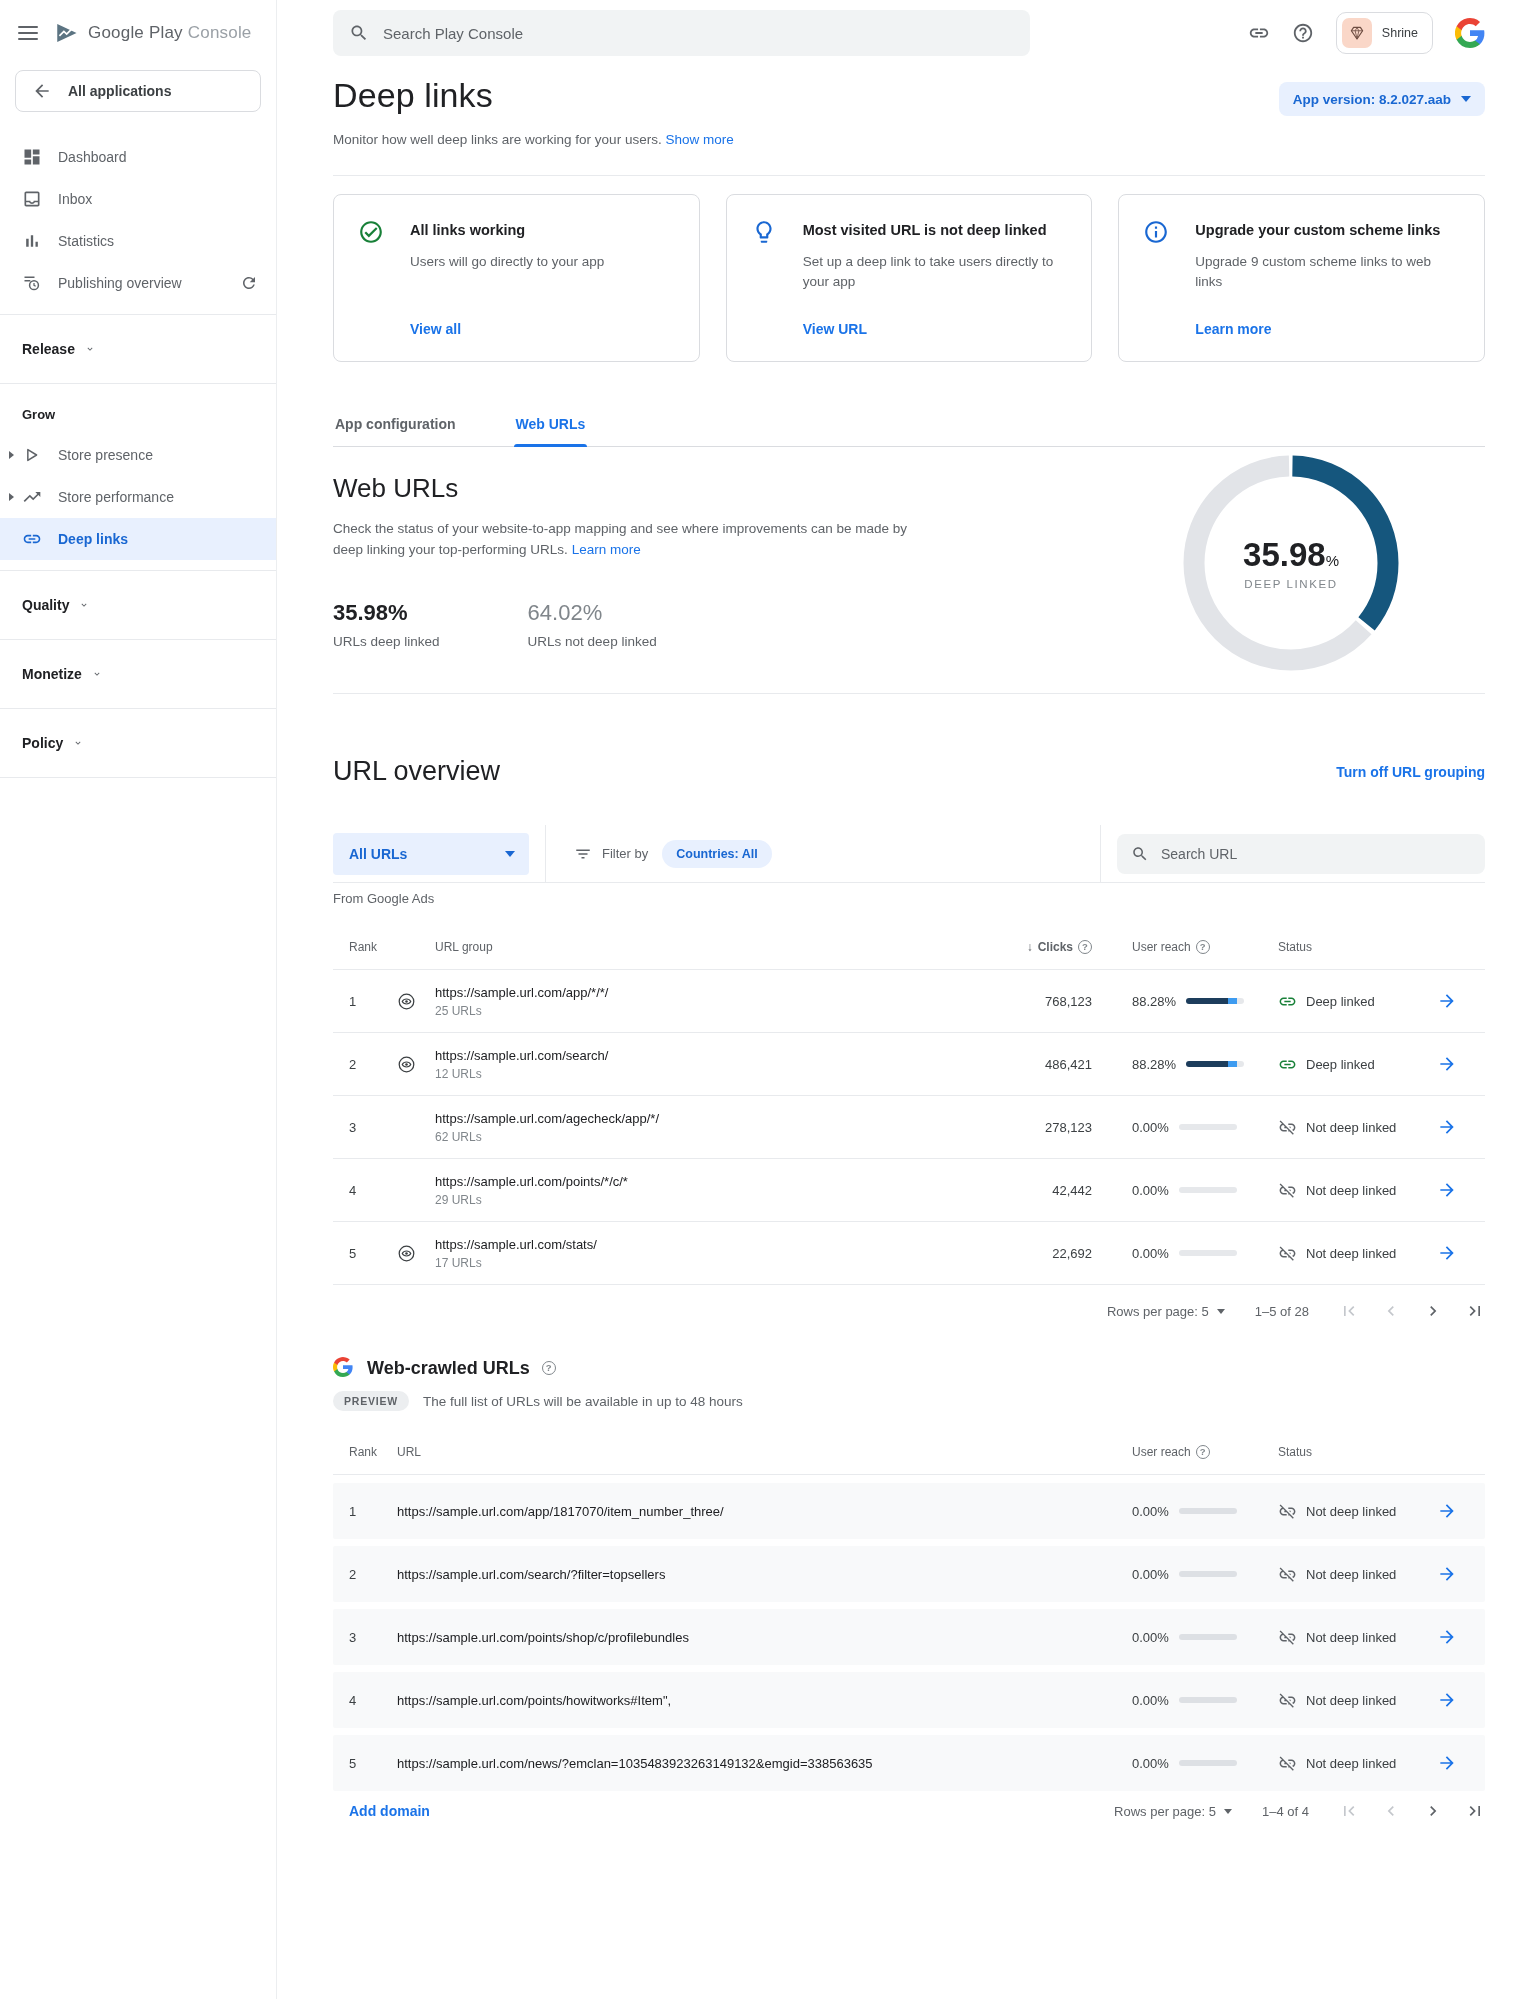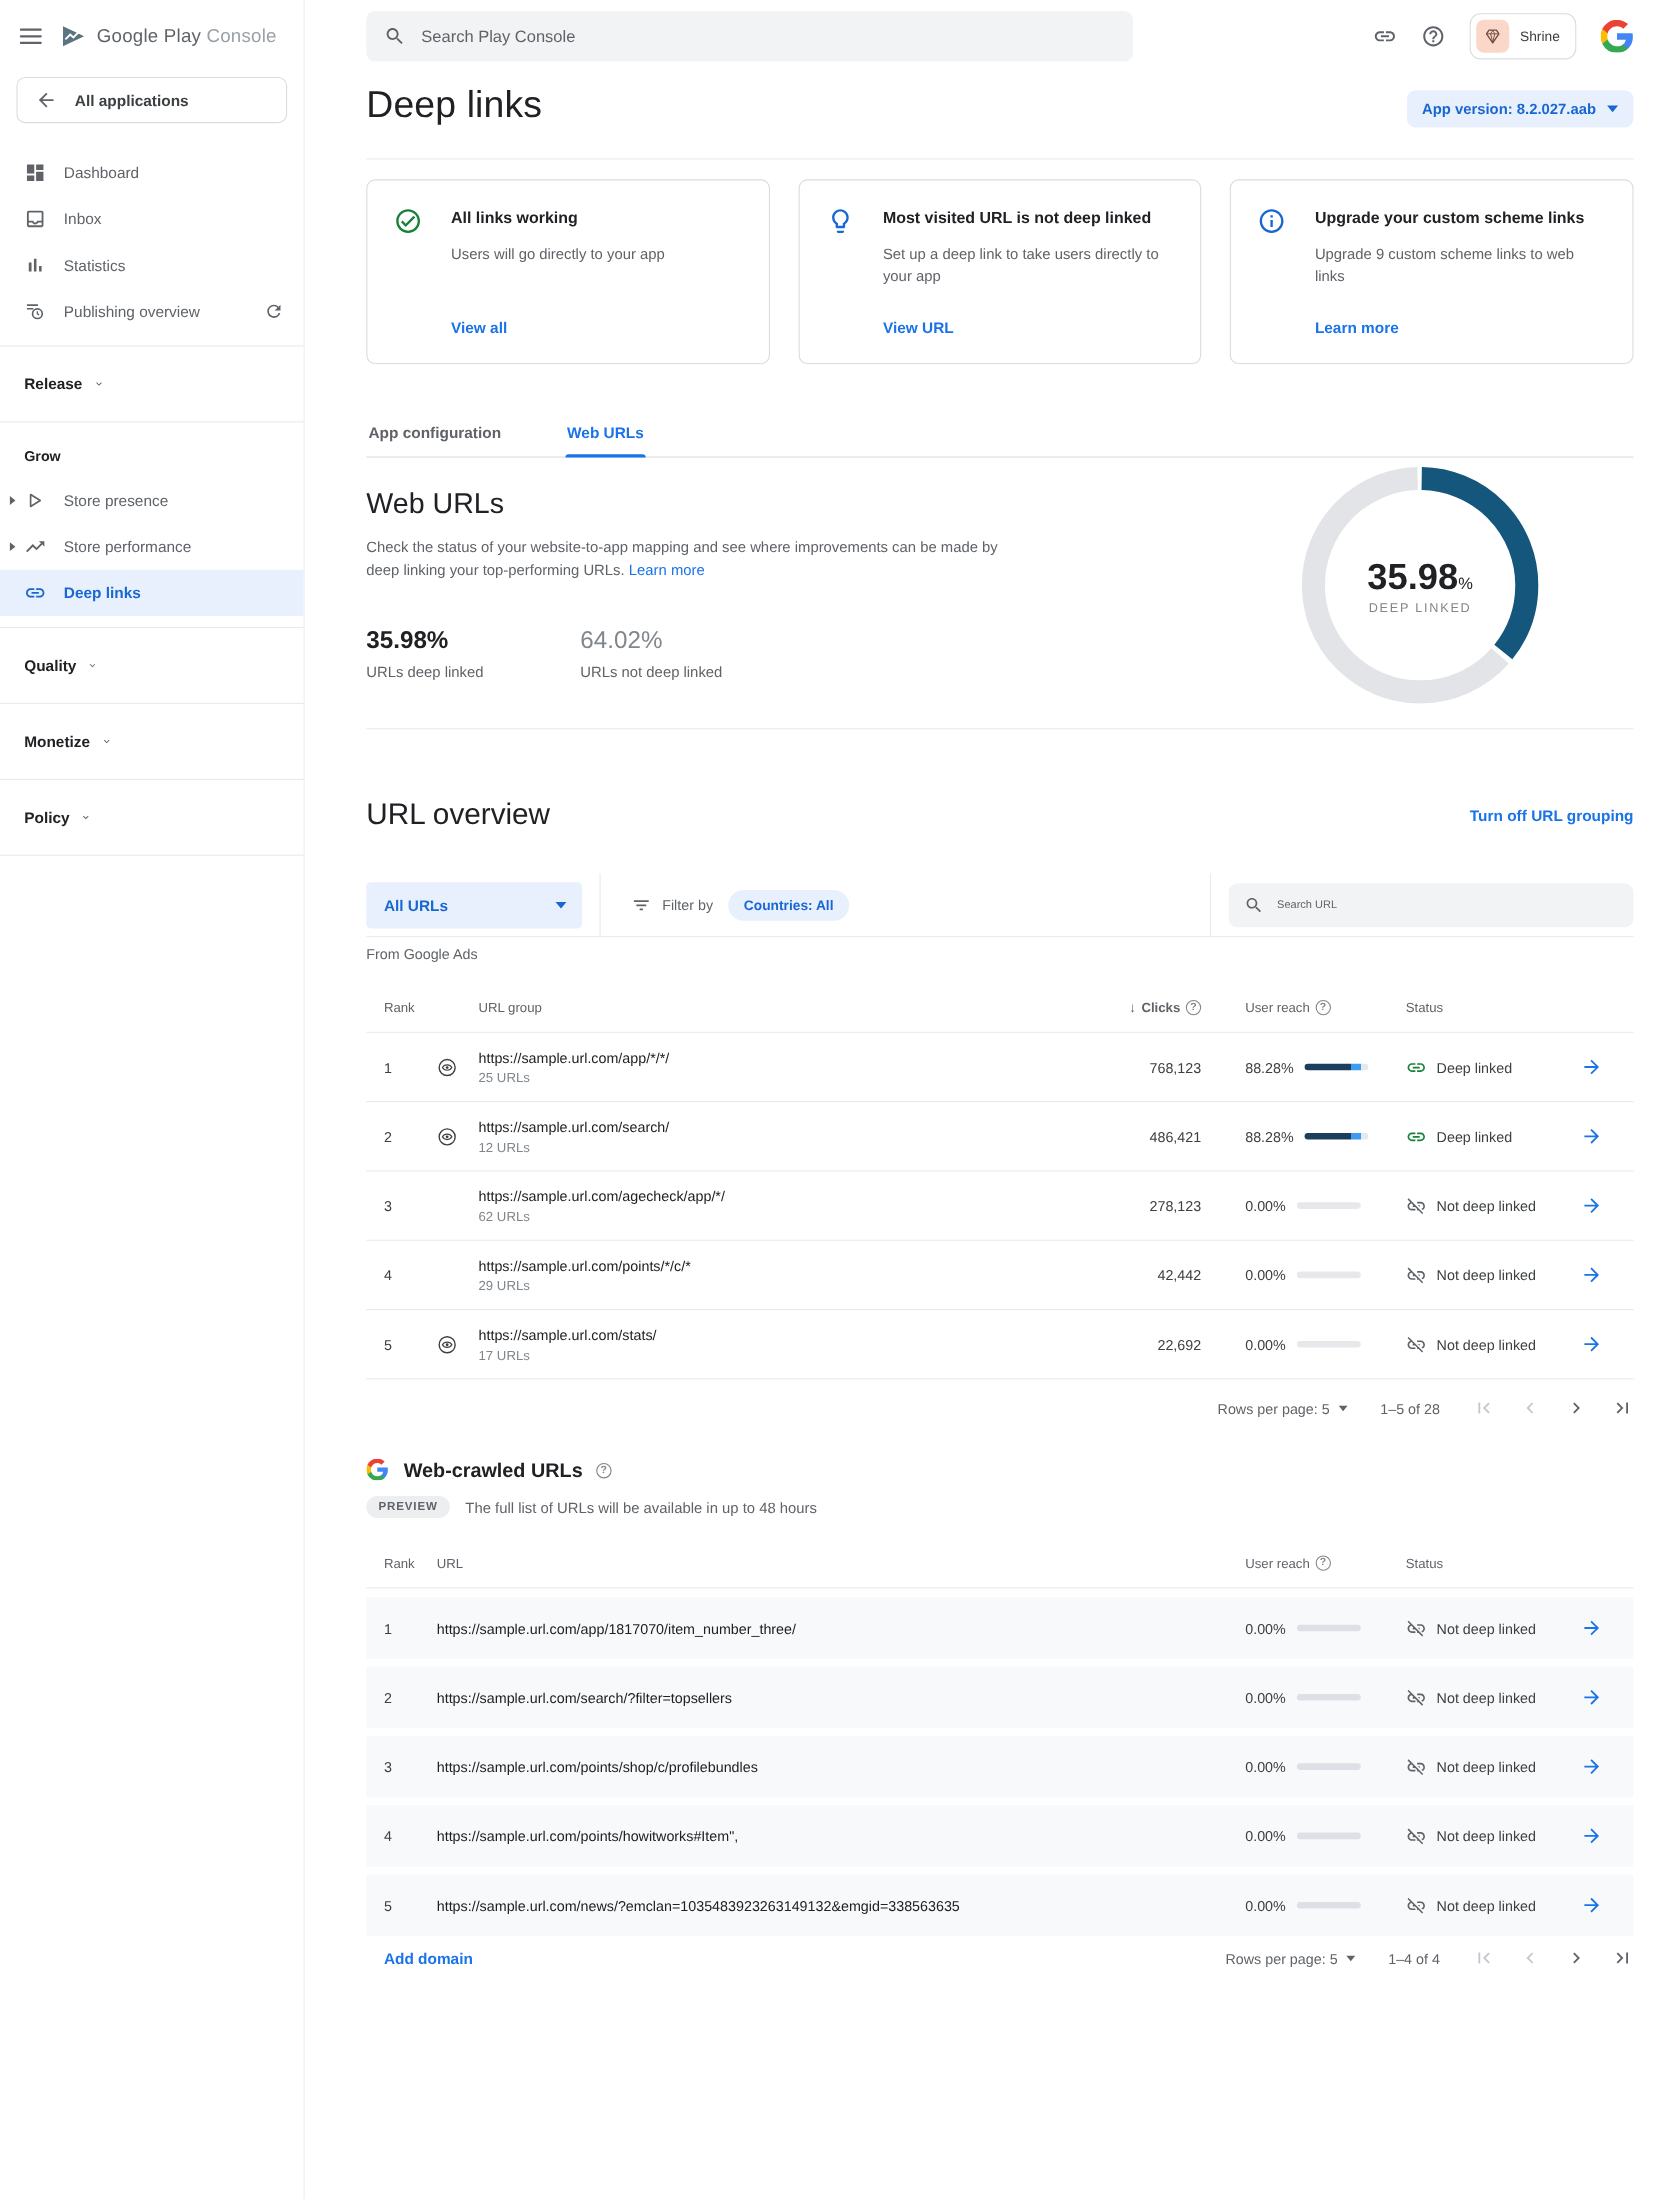--- a/index.html
+++ b/index.html
@@ -88,21 +88,21 @@
   .turnoff { font-size:14px; font-weight:700; }
   .toolbar { margin-top:38px; border-bottom:1px solid #e8eaed; display:flex; align-items:center; height:58px; }
   .scope-pill { width:196px; height:42px; background:#e8f0fe; border-radius:4px; display:flex; align-items:center; justify-content:space-between; padding:0 14px 0 16px; color:#1967d2; font-size:14px; font-weight:700; cursor:pointer; }
   .v-div { width:1px; height:58px; background:#e8eaed; margin:0 0 0 16px; }
   .filterby { display:flex; align-items:center; gap:10px; margin-left:28px; font-size:13px; color:#5f6368; }
   .f-ic { width:18px; height:18px; color:#5f6368; }
   .chip { margin-left:14px; height:28px; background:#e8f0fe; border-radius:14px; display:flex; align-items:center; padding:0 14px; color:#1967d2; font-size:12.5px; font-weight:700; cursor:pointer; }
   .toolbar .spacer { flex:1; }
   .url-search { width:368px; height:40px; background:#f1f3f4; border-radius:8px; display:flex; align-items:center; gap:12px; padding:0 14px; margin-left:16px; }
   .url-search .s-ic { width:18px; height:18px; color:#5f6368; }
-  .url-search input { border:none; outline:none; background:transparent; font-size:10px; width:300px; font-family:inherit; }
+  .url-search input { border:none; outline:none; background:transparent; font-size:14px; width:300px; font-family:inherit; }
   .url-search input::placeholder { color:#5f6368; }
 
   
   .tbl-sec-head { margin-top:34px; display:flex; align-items:center; gap:12px; }
   .tbl-sec-head .t { font-size:18px; font-weight:700; color:#202124; }
   .tbl-sub { margin-top:8px; font-size:13px; color:#5f6368; }
   .hd-ic { width:22px; height:22px; }
   .help-dot { display:inline-flex; width:14px; height:14px; border:1.2px solid #80868b; border-radius:50%; font-size:9.5px; line-height:12px; color:#80868b; align-items:center; justify-content:center; font-weight:700; }
   .grid1 { display:grid; grid-template-columns:48px 38px 1fr 118px 160px 185px 36px; align-items:center; padding:0 12px 0 16px; }
   .grid2 { display:grid; grid-template-columns:48px 1fr 160px 185px 36px; align-items:center; padding:0 12px 0 16px; }
@@ -413,20 +413,24 @@
     </div>
 
     <header class="page-header">
       <div class="title-row">
         <h1 class="page-title">Deep links</h1>
         <div class="version-pill">
           <span>App version: 8.2.027.aab</span>
           <span class="caret-down"></span>
         </div>
       </div>
+      <div class="subtitle">
+        <span>Monitor how well deep links are working for your users.</span>
+        <span class="link">Show more</span>
+      </div>
     </header>
 
     <div class="cards">
       <div class="card">
         <span class="c-ic green">
             <svg>
               <use href="#i-check"></use>
             </svg>
           </span>
         <div class="c-body">

